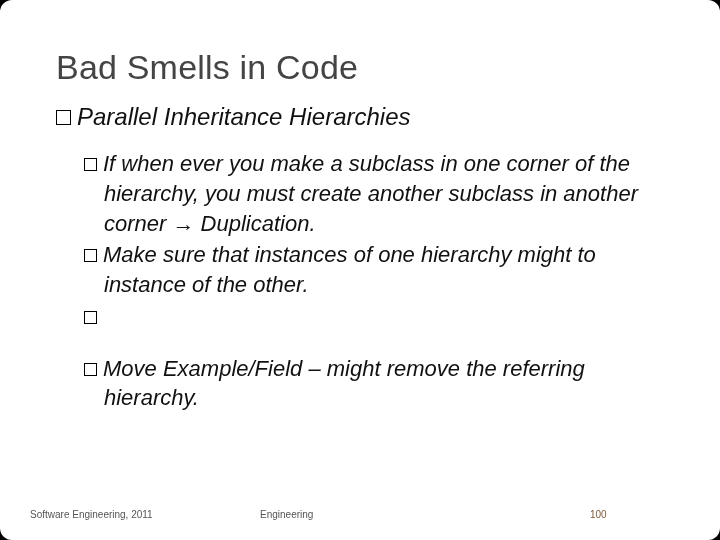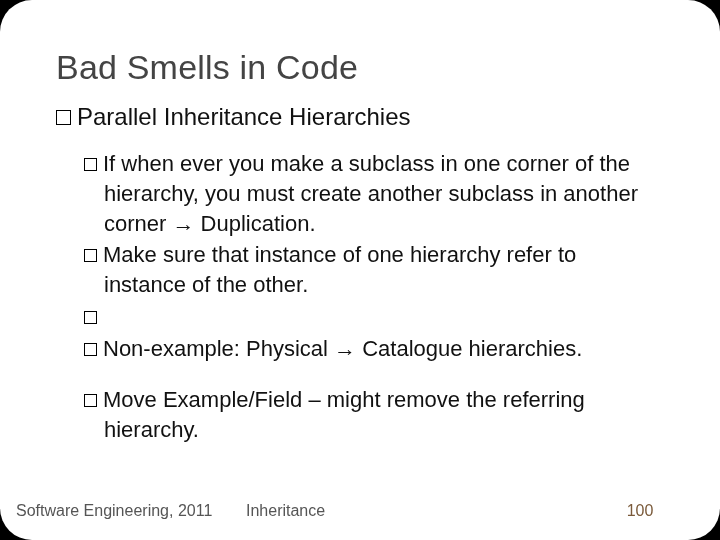--- a/index.html
+++ b/index.html
@@ -10,37 +10,38 @@
     background: #000;
     font-family: Arial, Helvetica, sans-serif;
     color: #111;
   }
   .slide {
     position: relative;
     box-sizing: border-box;
     width: 720px;
     height: 540px;
     background: #fff;
-    border-radius: 32px;
+    border-radius: 12px;
     padding: 48px 56px 0 56px;
   }
   .title {
     font-size: 34px;
     font-weight: 400;
     color: #444;
     margin: 0 0 14px 0;
     letter-spacing: 0.2px;
   }
   .level1 {
     margin: 0 0 16px 0;
   }
   .item {
     font-size: 22px;
     line-height: 1.35;
     margin: 0 0 4px 0;
+    font-style: italic;
   }
   .level1 .item {
     font-size: 24px;
     margin-bottom: 12px;
   }
   .bullet-box {
     display: inline-block;
     width: 13px;
     height: 13px;
     border: 1.5px solid #000;
@@ -62,39 +63,39 @@
     font-size: 22px;
     padding-left: 20px;
     text-indent: -20px;
     margin-bottom: 2px;
   }
   .gap {
     height: 20px;
   }
   .footer {
     position: absolute;
-    left: 16px;
+    left: 30px;
     right: 30px;
     bottom: 20px;
-    font-size: 16px;
+    font-size: 10px;
     color: #555;
     display: flex;
     margin-top: 37px;
   }
   .footer-left {
     width: 200px;
   }
   .footer-center {
     flex: 1;
     text-align: left;
     padding-left: 30px;
   }
   .footer-right {
     width: 100px;
-    text-align: center;
+    text-align: left;
     color: #7a5a3a;
   }
 </style>
 </head>
 <body>
 
 <div class="slide">
 
   <h1 class="title">Bad Smells in Code</h1>
 
@@ -102,33 +103,30 @@
     <div class="item">
       <span class="bullet-box"></span><span>Parallel Inheritance Hierarchies</span>
     </div>
   </div>
 
   <div class="level2">
     <div class="item">
       <span class="bullet-box"></span><span>If when ever you make a subclass in one corner of the hierarchy, you must create another subclass in another corner → Duplication.</span>
     </div>
     <div class="item">
-      <span class="bullet-box"></span><span>Make sure that instance of one hierarchy refer to instance of the other.</span>
+      <span class="bullet-box"></span><span>Make sure that instances of one hierarchy might to instance of the other.</span>
     </div>
     <div class="item">
       <span class="bullet-box"></span>
-    </div>
-    <div class="item">
-      <span class="bullet-box"></span><span>Non-example: Physical → Catalogue hierarchies.</span>
     </div>
     <div class="gap"></div>
     <div class="item">
       <span class="bullet-box"></span><span>Move Example/Field – might remove the referring hierarchy.</span>
     </div>
   </div>
 
   <div class="footer">
     <div class="footer-left">Software Engineering, 2011</div>
-    <div class="footer-center">Inheritance</div>
+    <div class="footer-center">Engineering</div>
     <div class="footer-right">100</div>
   </div>
 
 </div>
 
 </body></html>

